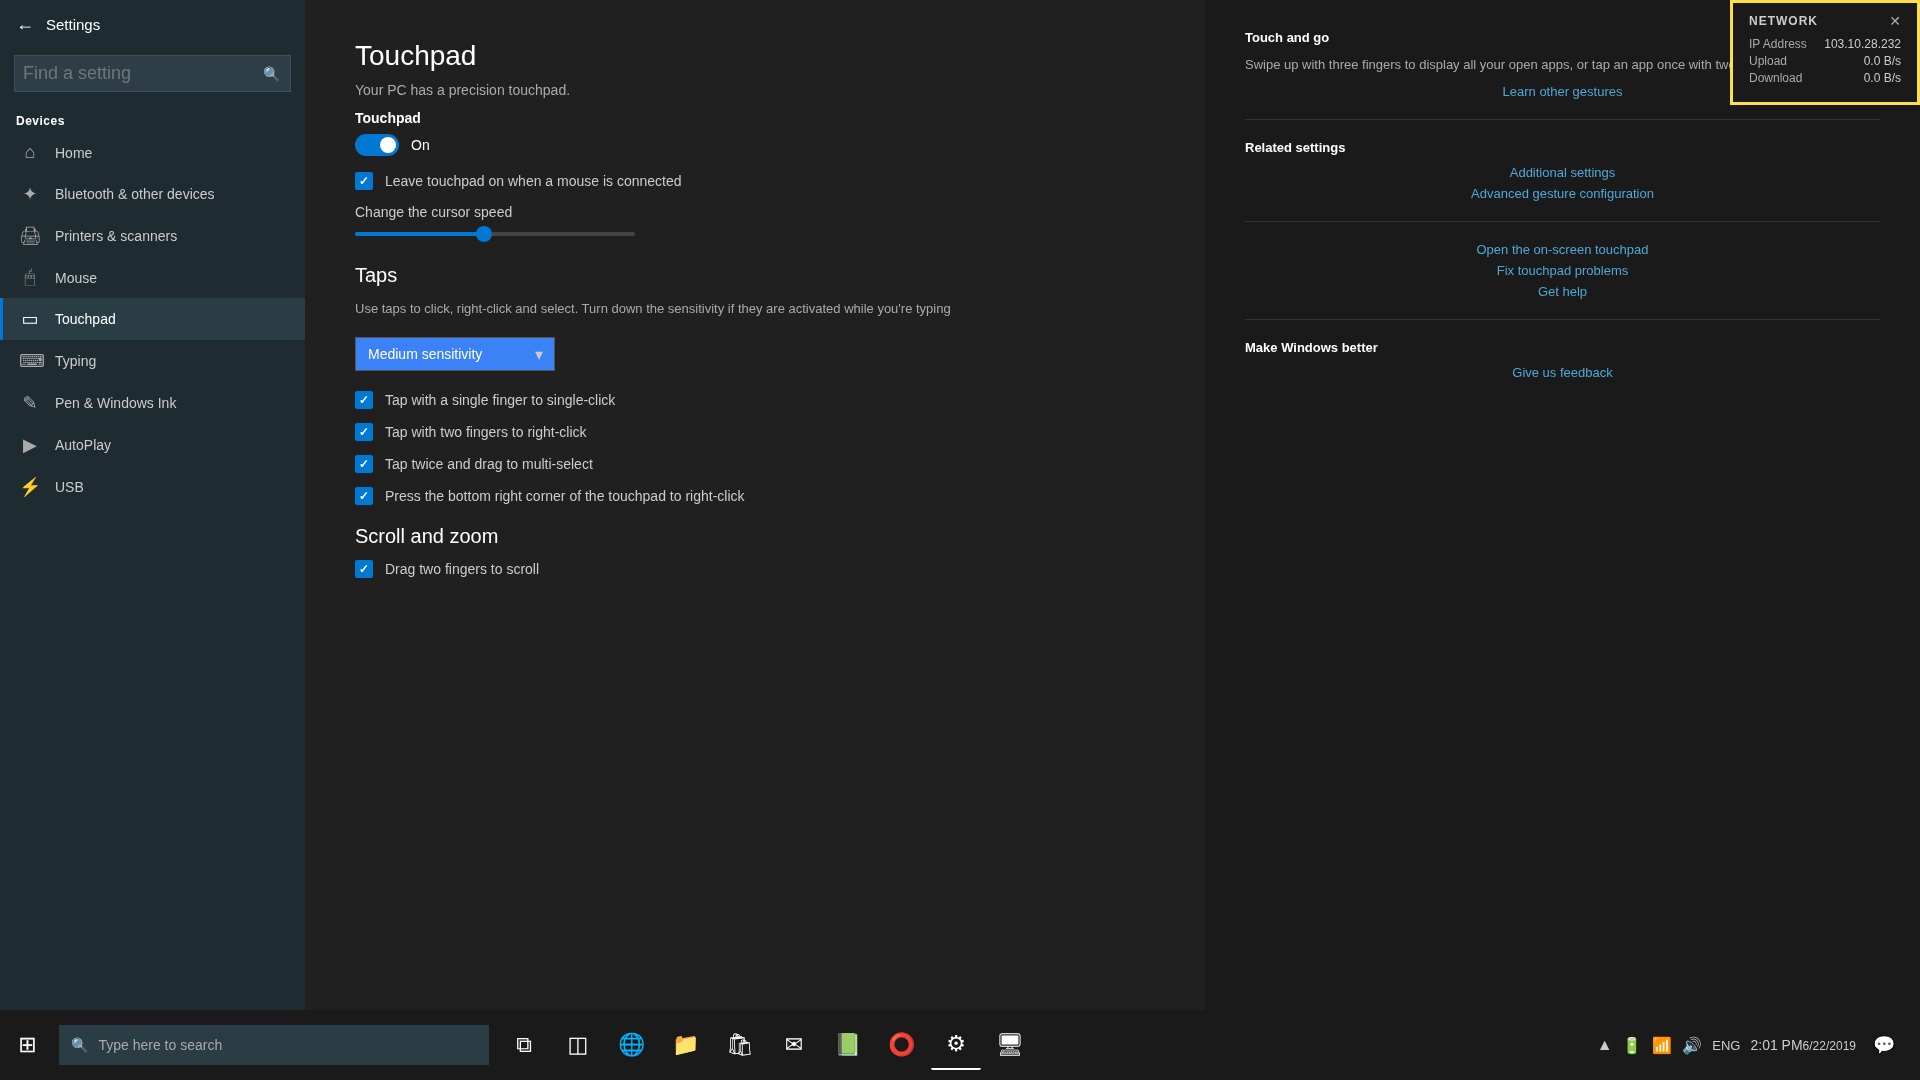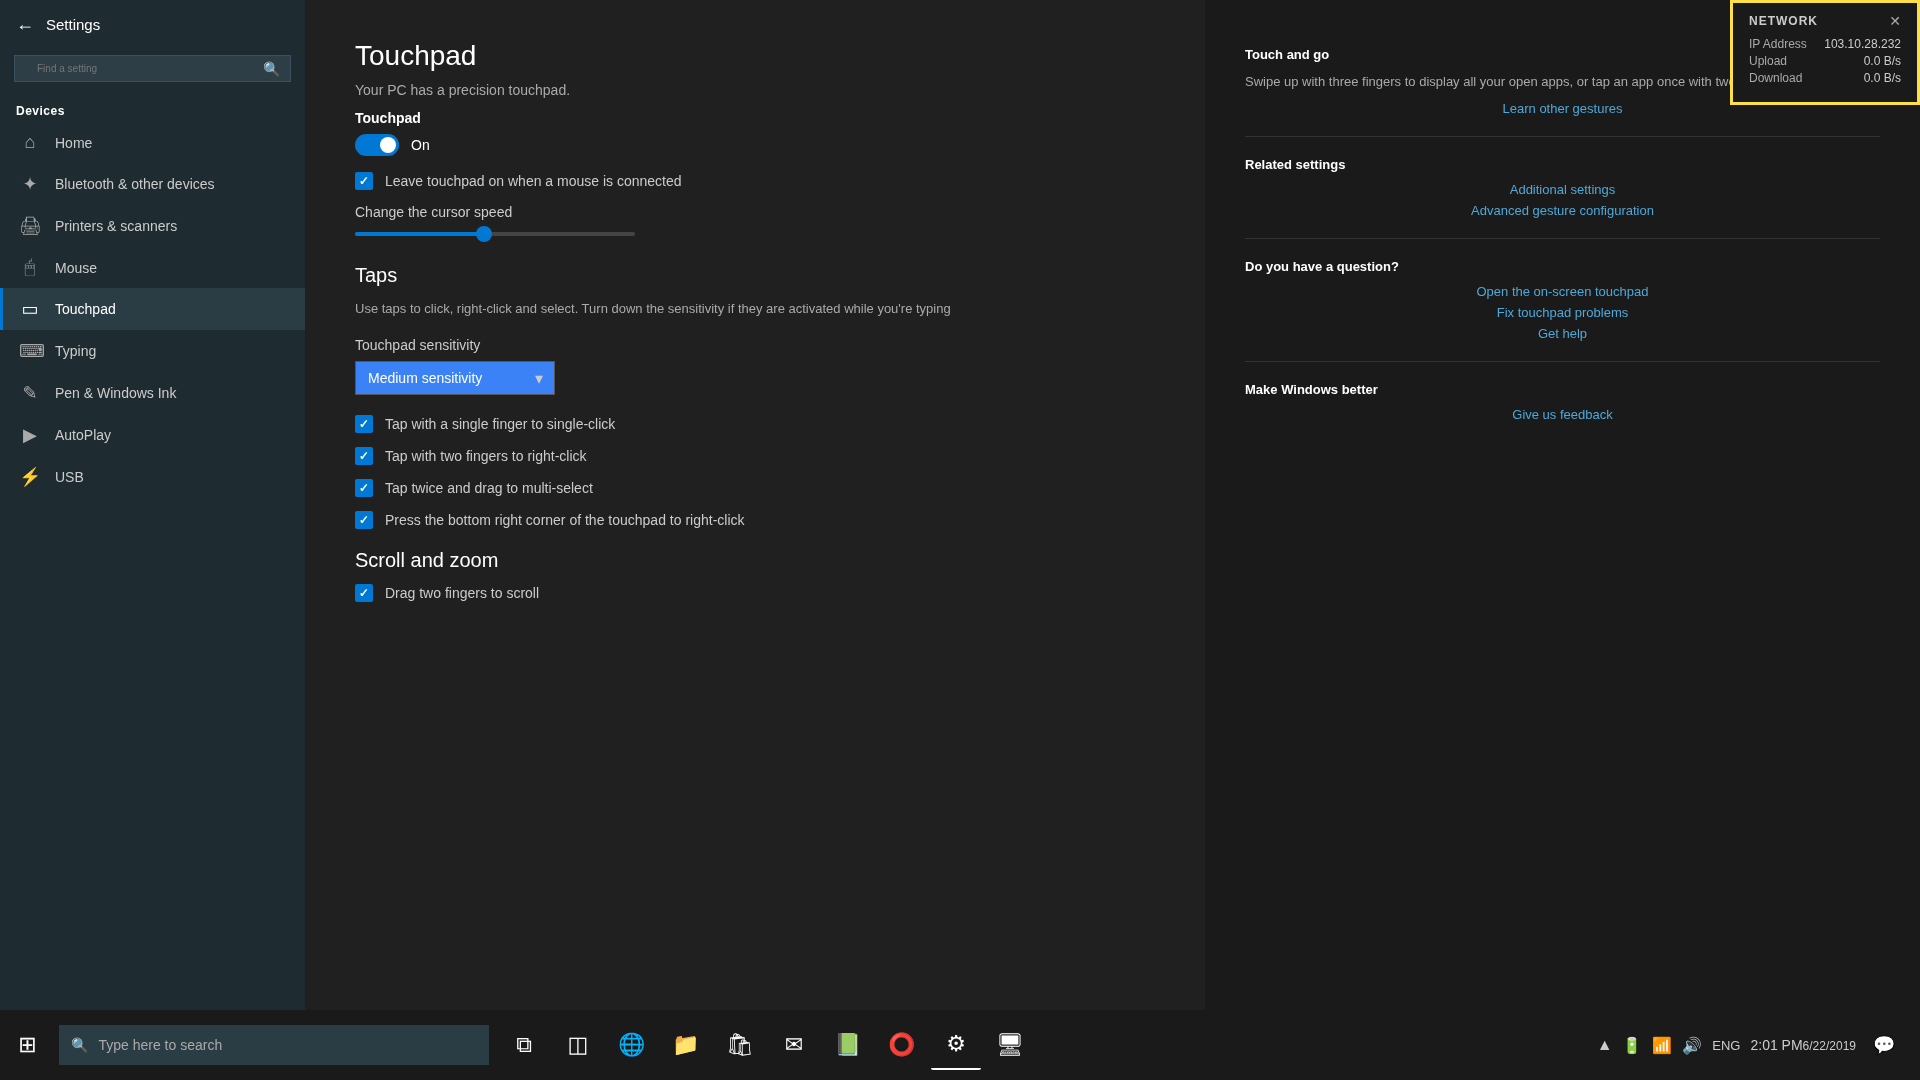--- a/index.html
+++ b/index.html
@@ -41,22 +41,22 @@
     }
     .search-box {
       margin: 6px 14px 16px;
       position: relative;
     }
     .search-box input {
       width: 100%;
       background: #2d3e46;
       border: 1px solid #3a5060;
       color: #ccc;
-      padding: 7px 36px 7px 22px;
-      font-size: 10px;
+      padding: 7px 36px 7px 8px;
+      font-size: 18px;
       outline: none;
     }
     .search-box .search-icon {
       position: absolute;
       right: 10px;
       top: 50%;
       transform: translateY(-50%);
       color: #aaa;
       font-size: 14px;
     }
@@ -245,21 +245,21 @@
     }
 
     
     .right-panel {
       position: absolute;
       left: 1205px;
       top: 0;
       width: 715px;
       height: 1010px;
       background: #1a1a1a;
-      padding: 47px 40px;
+      padding: 30px 40px;
       overflow-y: auto;
     }
     .right-section-title {
       font-size: 13px;
       font-weight: 600;
       color: #fff;
       margin-bottom: 10px;
     }
     .right-desc {
       font-size: 13px;
@@ -487,21 +487,20 @@
     <div class="slider-label">Change the cursor speed</div>
     <div class="slider-track">
       <div class="slider-fill"></div>
       <div class="slider-thumb"></div>
     </div>
   </div>
 
   <div class="section-divider">Taps</div>
   <p class="section-desc">Use taps to click, right-click and select. Turn down the sensitivity if they are activated while you're typing</p>
 
-  <div class="dropdown-label">Touchpad sensitivity</div>
   <div class="dropdown-wrapper">
     <select class="dropdown-select">
       <option>Most sensitive</option>
       <option>High sensitivity</option>
       <option selected="">Medium sensitivity</option>
       <option>Low sensitivity</option>
     </select>
   </div>
 
   <div class="checkbox-row">
@@ -544,21 +543,20 @@
   <a class="right-link">Learn other gestures</a>
 
   <hr class="right-divider">
 
   <div class="right-section-title">Related settings</div>
   <a class="right-link">Additional settings</a>
   <a class="right-link">Advanced gesture configuration</a>
 
   <hr class="right-divider">
 
-  <div class="right-section-title">Do you have a question?</div>
   <a class="right-link">Open the on-screen touchpad</a>
   <a class="right-link">Fix touchpad problems</a>
   <a class="right-link">Get help</a>
 
   <hr class="right-divider">
 
   <div class="right-section-title">Make Windows better</div>
   <a class="right-link">Give us feedback</a>
 </div>
 

